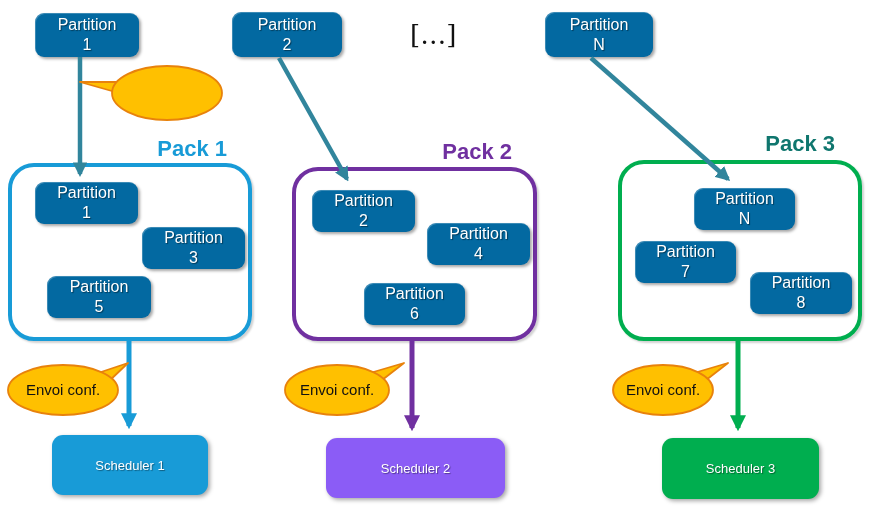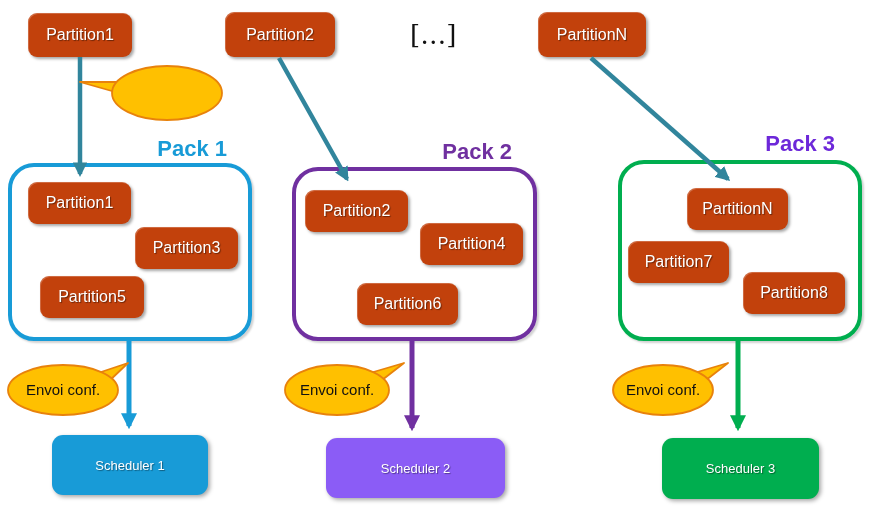--- a/index.html
+++ b/index.html
@@ -1,25 +1,26 @@
 <!DOCTYPE html>
 <html><head>
 <meta charset="utf-8">
 <style>
   html,body{margin:0;padding:0;background:#fff;}
   #canvas{
     position:relative;width:870px;height:510px;background:#ffffff;overflow:hidden;
     font-family:"Liberation Sans",sans-serif;
   }
   .pbox{
-    position:absolute;background:#c2410c;border-radius:9px;color:#fff;
-    display:flex;flex-direction:row;justify-content:center;align-items:center;
+    position:absolute;background:#0369a1;border-radius:9px;color:#fff;
+    display:flex;flex-direction:column;justify-content:center;align-items:center;
     font-size:16px;line-height:1.22;text-align:center;
     text-shadow:1px 1px 1px rgba(0,0,0,0.45);
     box-shadow:2px 2px 3px rgba(0,0,0,0.35), inset 1px 1px 0 rgba(255,255,255,0.22);
+    margin-left:7px;
   }
   .pack{
     position:absolute;border-radius:26px;background:transparent;border:4px solid;
     box-shadow:2px 2px 2px rgba(0,0,0,0.18);
   }
   .pack-label{
     position:absolute;font-size:22px;font-weight:bold;white-space:nowrap;
   }
   .sched{
     position:absolute;border-radius:11px;color:#fff;font-size:13px;
@@ -55,21 +56,21 @@
     <span>Partition</span>
     <span>N</span>
   </div>
 
   <div class="pack" style="left:8px;top:163px;width:236px;height:170px;border-color:#189BD7"></div>
   <div class="pack" style="left:292px;top:167px;width:237px;height:166px;border-color:#7030A0"></div>
   <div class="pack" style="left:618px;top:160px;width:236px;height:173px;border-color:#00AE4F"></div>
 
   <div class="pack-label" style="right:643px;top:136px;color:#189BD7">Pack 1</div>
   <div class="pack-label" style="right:358px;top:139px;color:#7030A0">Pack 2</div>
-  <div class="pack-label" style="right:35px;top:131px;color:#6d28d9">Pack 3</div>
+  <div class="pack-label" style="right:35px;top:131px;color:#0f766e">Pack 3</div>
 
   <div class="pbox" style="left:28px;top:182px;width:103px;height:42px">
     <span>Partition</span>
     <span>1</span>
   </div>
   <div class="pbox" style="left:135px;top:227px;width:103px;height:42px">
     <span>Partition</span>
     <span>3</span>
   </div>
   <div class="pbox" style="left:40px;top:276px;width:104px;height:42px">

